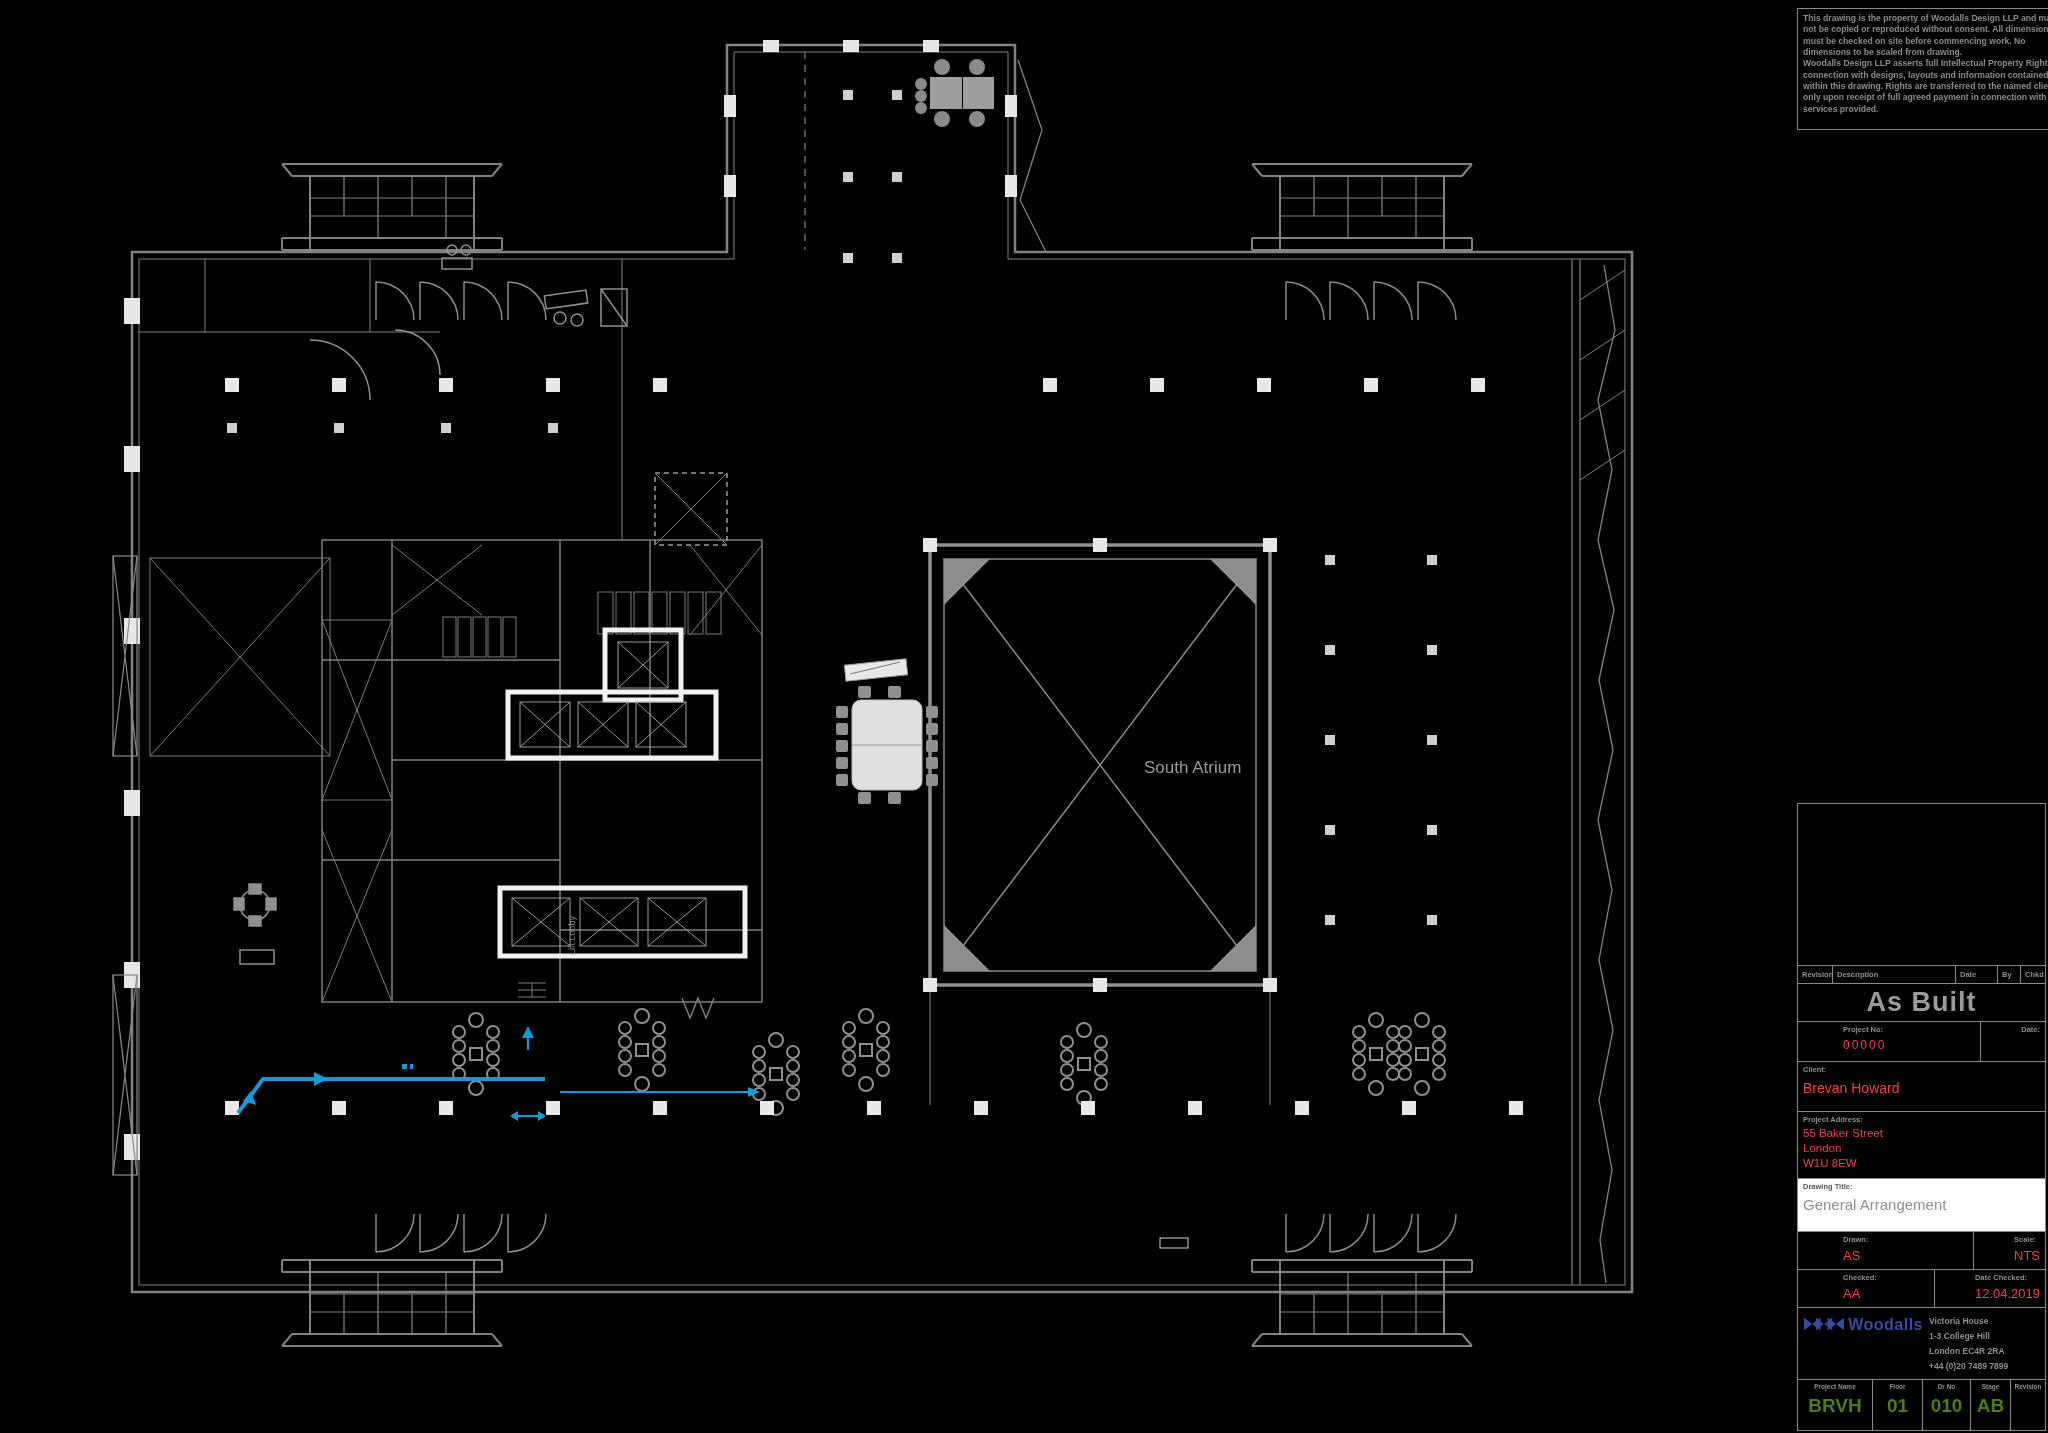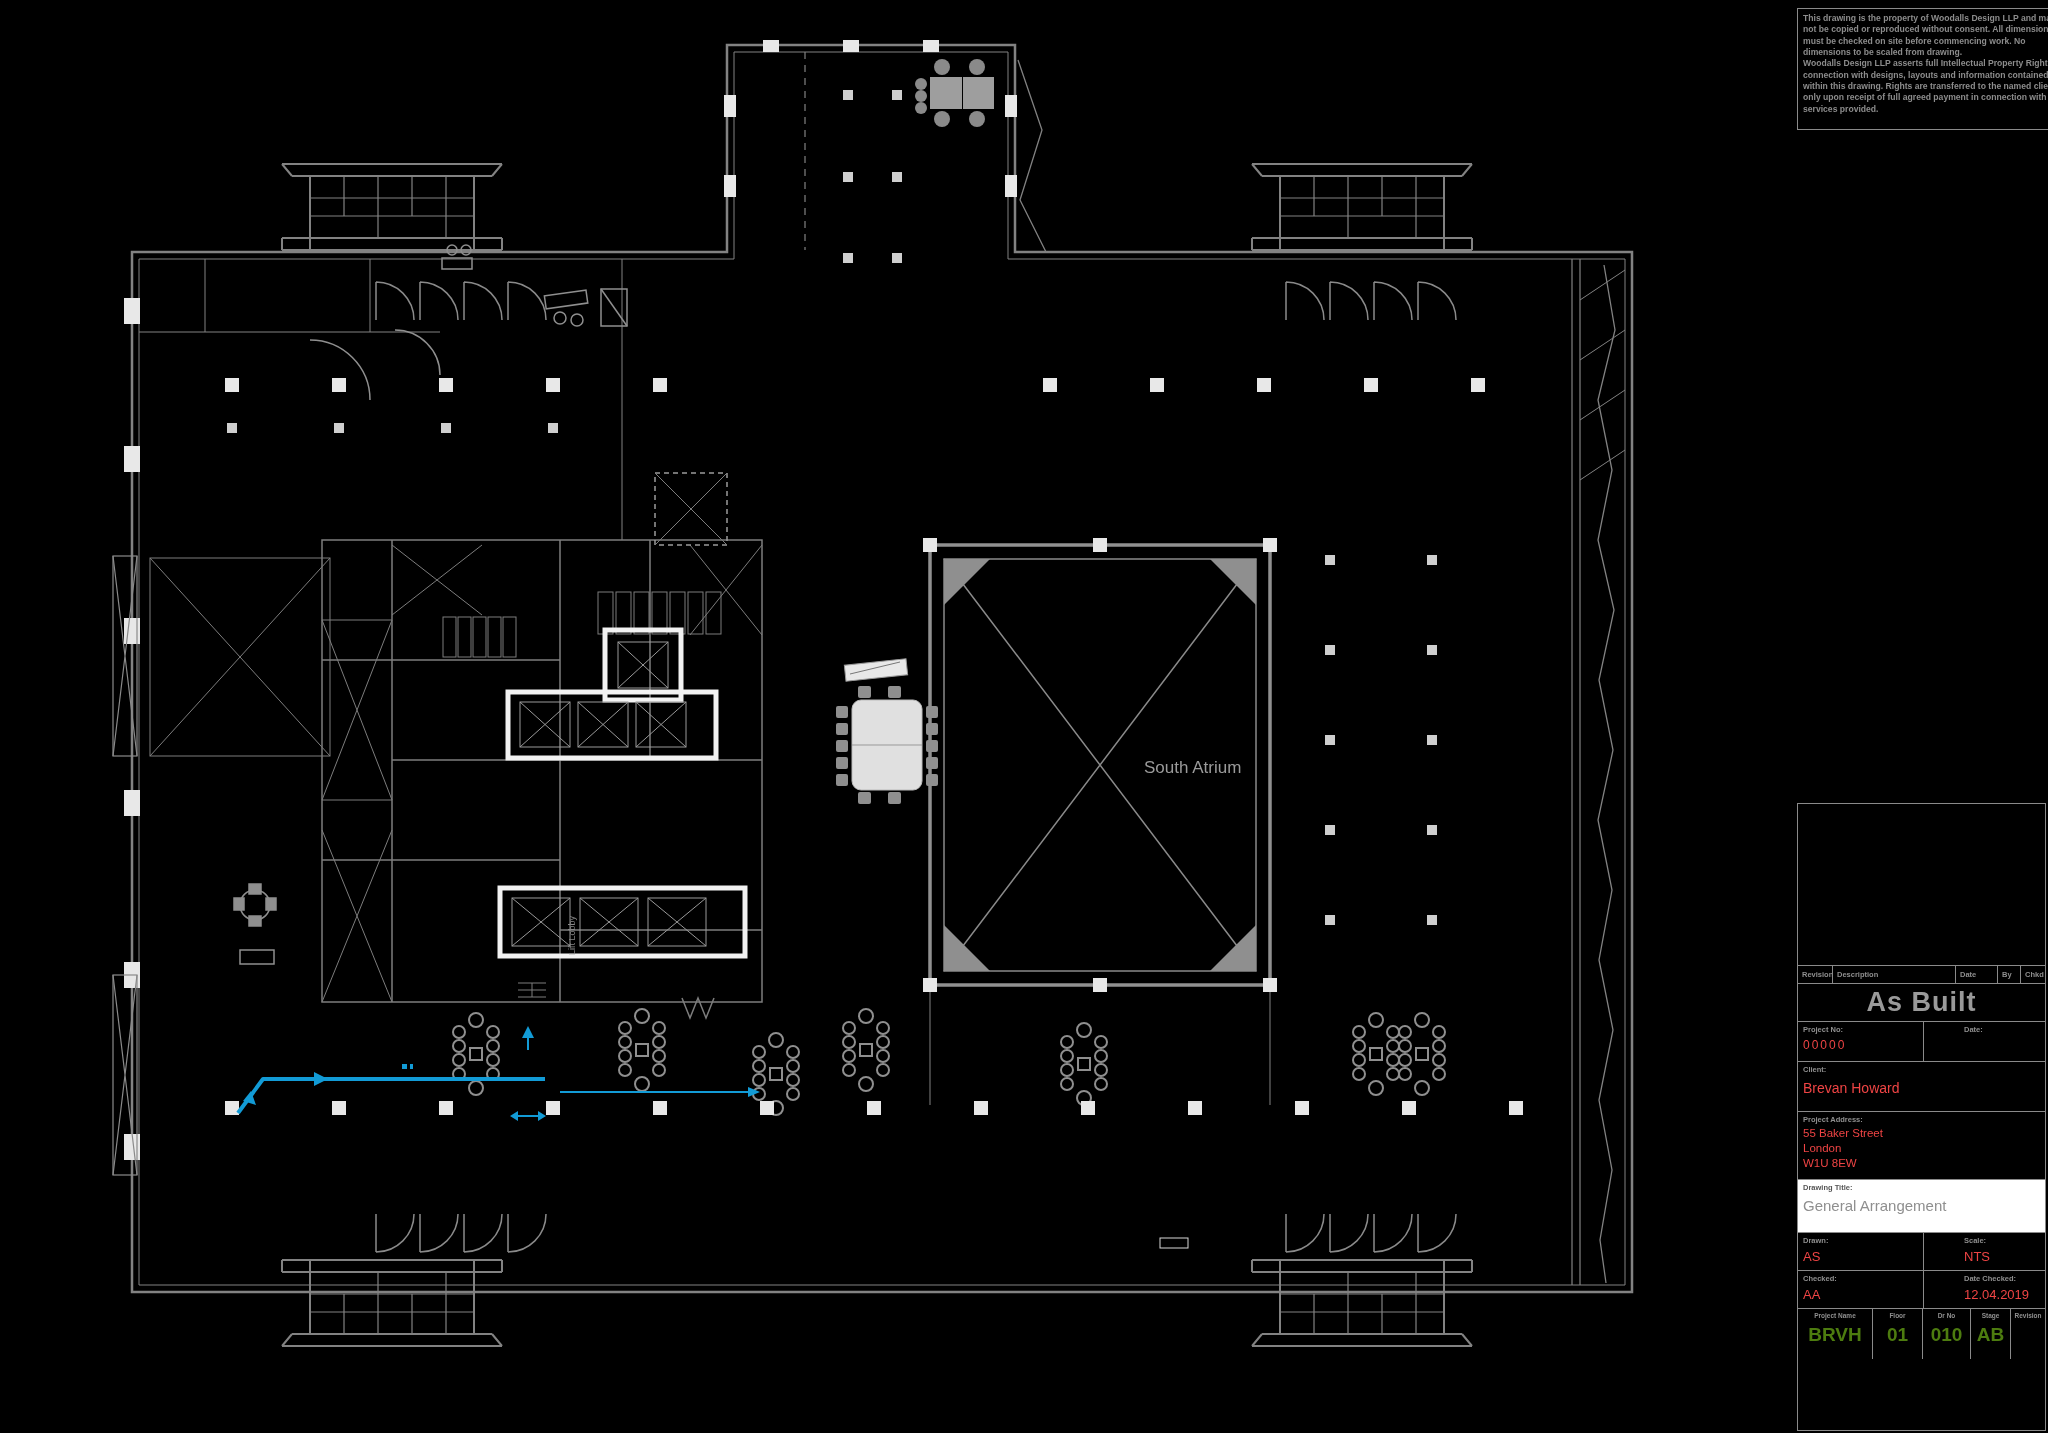--- a/index.html
+++ b/index.html
@@ -20,21 +20,21 @@
   .tb-row{box-sizing:border-box;border-bottom:1px solid #8a8a8a;position:relative;}
   .rev-space{height:162px;}
   .rev-head{height:18px;display:flex;align-items:center;}
   .rev-head>div{font-size:7.5px;font-weight:bold;padding:0 4px;box-sizing:border-box;
           border-right:1px solid #8a8a8a;height:100%;display:flex;align-items:center;}
   .rev-head>div:last-child{border-right:none;text-align:center;}
   .rh-rev{width:35px}.rh-desc{flex:1}.rh-date{width:42px}.rh-by{width:23px}.rh-chkd{width:24px}
   .status{height:38px;display:flex;align-items:center;justify-content:center;
           font-size:27px;font-weight:bold;color:#9a9a9a;letter-spacing:1px;}
   .two-col{display:flex;}
-  .two-col>div{box-sizing:border-box;padding:3px 5px;}
+  .two-col>div{box-sizing:border-box;padding:3px 5px;margin-left:40px;}
   .two-col>div:first-child{width:125px;}
   .two-col>div:last-child{flex:1;border-left:1px solid #8a8a8a;padding-left:40px;}
   .lbl{font-size:7.5px;font-weight:bold;color:#8f8f8f;display:block;}
   .val{font-size:13px;color:#ef4444;margin-top:4px;}
   .row-projno{height:40px;}
   .row-projno .val{letter-spacing:2px;font-size:12px;}
   .row-client{height:50px;padding:3px 5px;box-sizing:border-box;}
   .row-client .val{font-size:14px;margin-top:6px;}
   .row-addr{height:68px;padding:3px 5px;box-sizing:border-box;}
   .row-addr .val{font-size:11.5px;margin-top:3px;}
@@ -403,20 +403,38 @@
       <div>
         <span class="lbl">Checked:</span>
         <div class="val">AA</div>
       </div>
       <div>
         <span class="lbl">Date Checked:</span>
         <div class="val">12.04.2019</div>
       </div>
     </div>
 
+    <div class="tb-row row-logo">
+      <div class="logo-cell">
+        <svg width="44" height="16" viewBox="0 0 44 16">
+          <g fill="#3a4a9e">
+            <path d="M0,1 L9,8 L0,15 Z M18,1 L9,8 L18,15 Z"></path>
+            <path d="M13,1 L22,8 L13,15 Z M31,1 L22,8 L31,15 Z" opacity="0.9"></path>
+            <path d="M26,1 L35,8 L26,15 Z M44,1 L35,8 L44,15 Z"></path>
+          </g>
+        </svg>
+        <span class="logo-word">Woodalls</span>
+      </div>
+      <div class="logo-addr">
+        <div>Victoria House</div>
+        <div>1-3 College Hill</div>
+        <div>London EC4R 2RA</div>
+        <div>+44 (0)20 7489 7899</div>
+      </div>
+    </div>
 
     <div class="tb-row codes">
       <div class="c1">
         <span class="code-lbl">Project Name</span>
         <span class="code-val">BRVH</span>
       </div>
       <div class="c2">
         <span class="code-lbl">Floor</span>
         <span class="code-val">01</span>
       </div>

